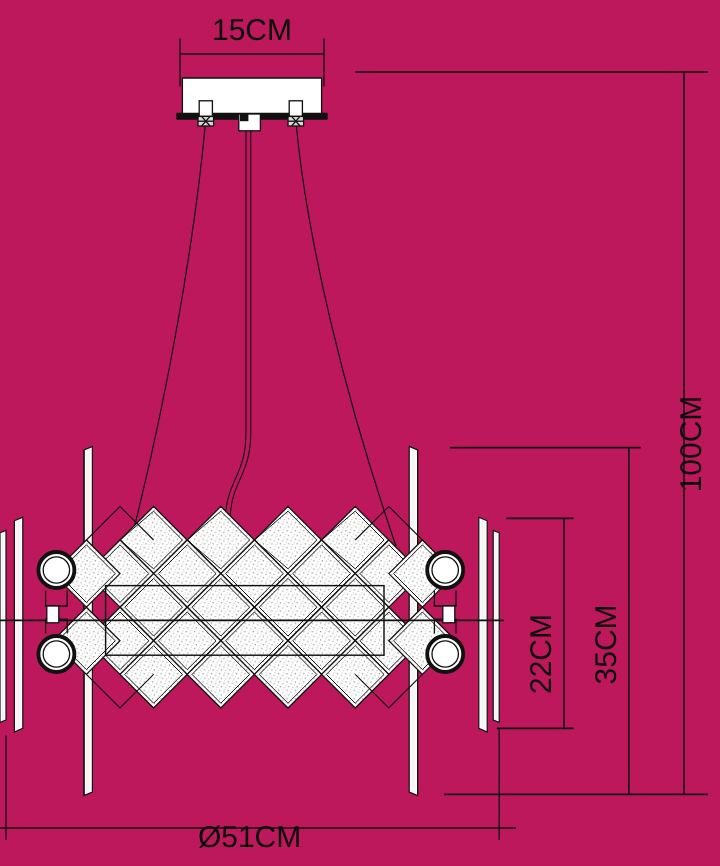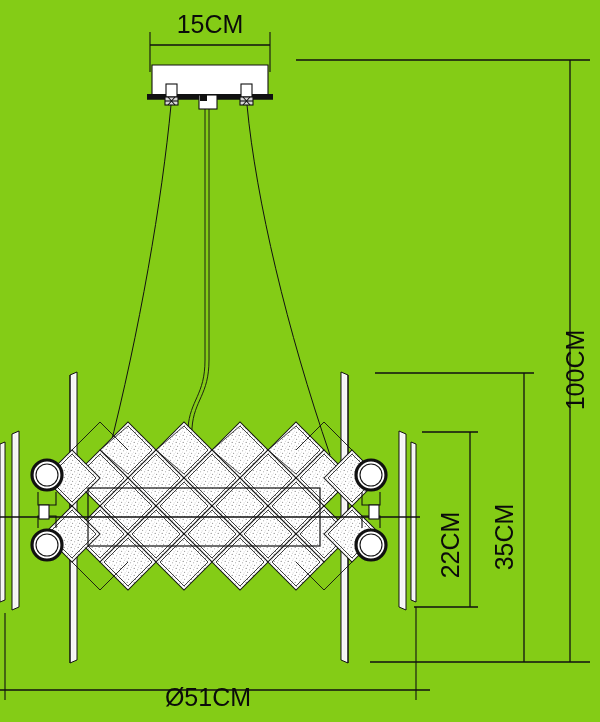--- a/index.html
+++ b/index.html
@@ -1,20 +1,20 @@
 <!DOCTYPE html>
 <html><head>
 <meta charset="utf-8">
 <style>
   html,body{margin:0;padding:0;background:#ffffff;}
   body{
     font-family:"Liberation Sans", sans-serif;
     width:600px;height:722px;overflow:hidden;position:relative;
   }
-  #stage{position:relative;width:600px;height:722px;background:#84cc16;}
+  #stage{position:relative;width:600px;height:722px;background:#be185d;}
   #stage svg{position:absolute;left:0;top:0;display:block;}
   .dimtext{
     font-family:"Liberation Sans", sans-serif;
     font-size:25px;
     fill:#0b0b0b;
     letter-spacing:0px;
   }
   .dimtext-v{
     font-family:"Liberation Sans", sans-serif;
     font-size:25px;

